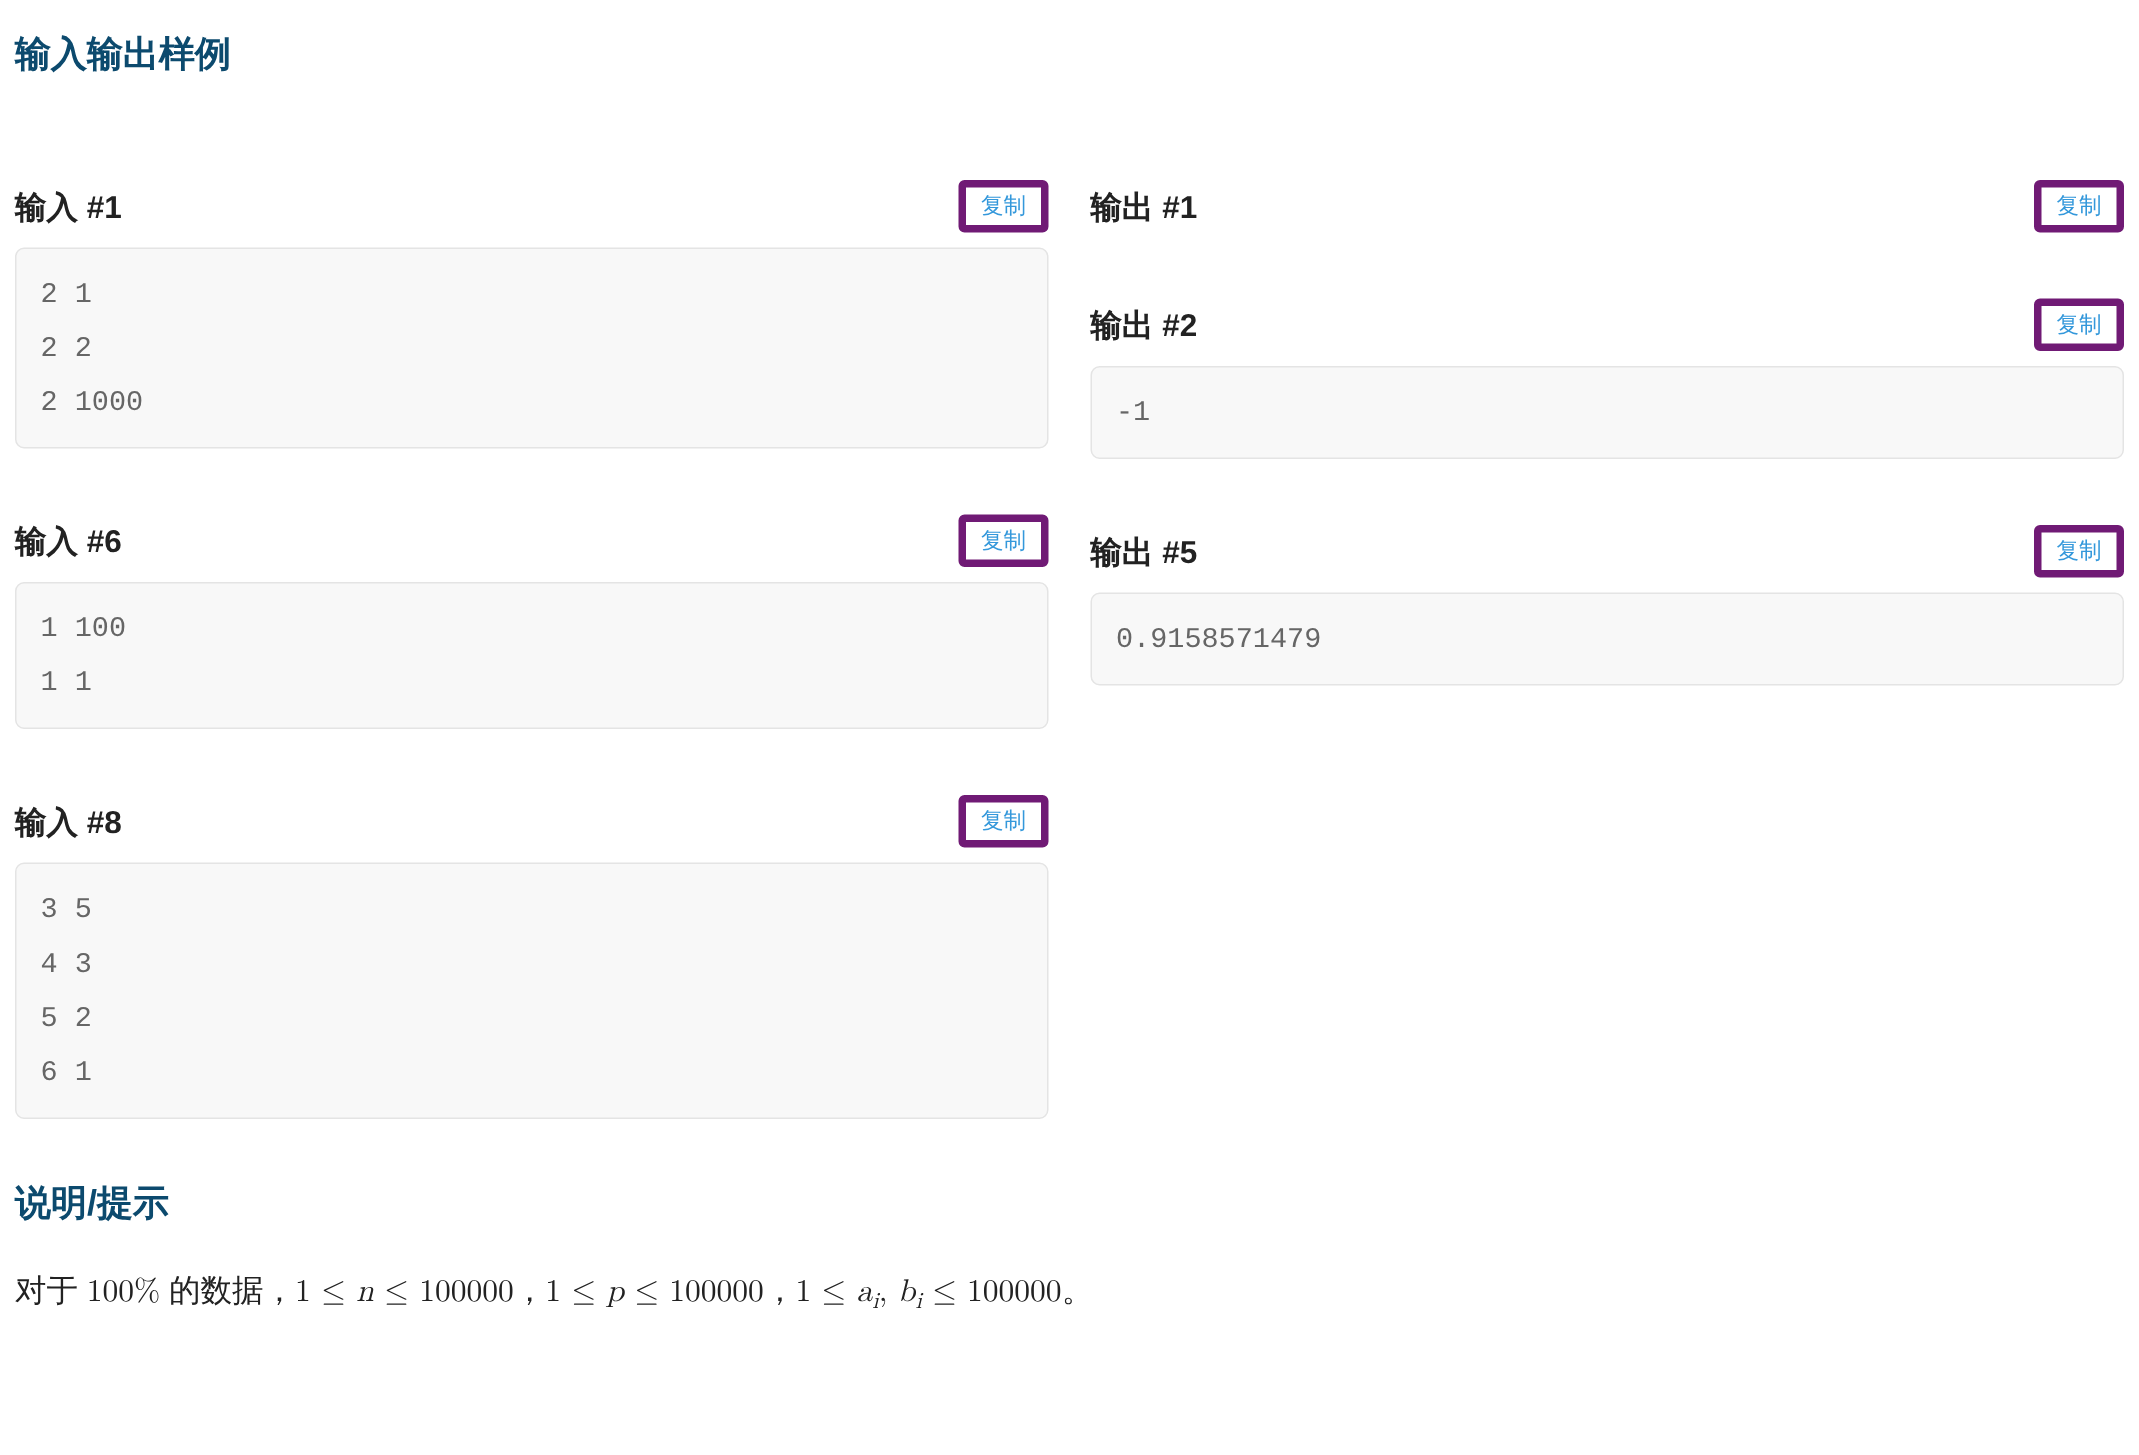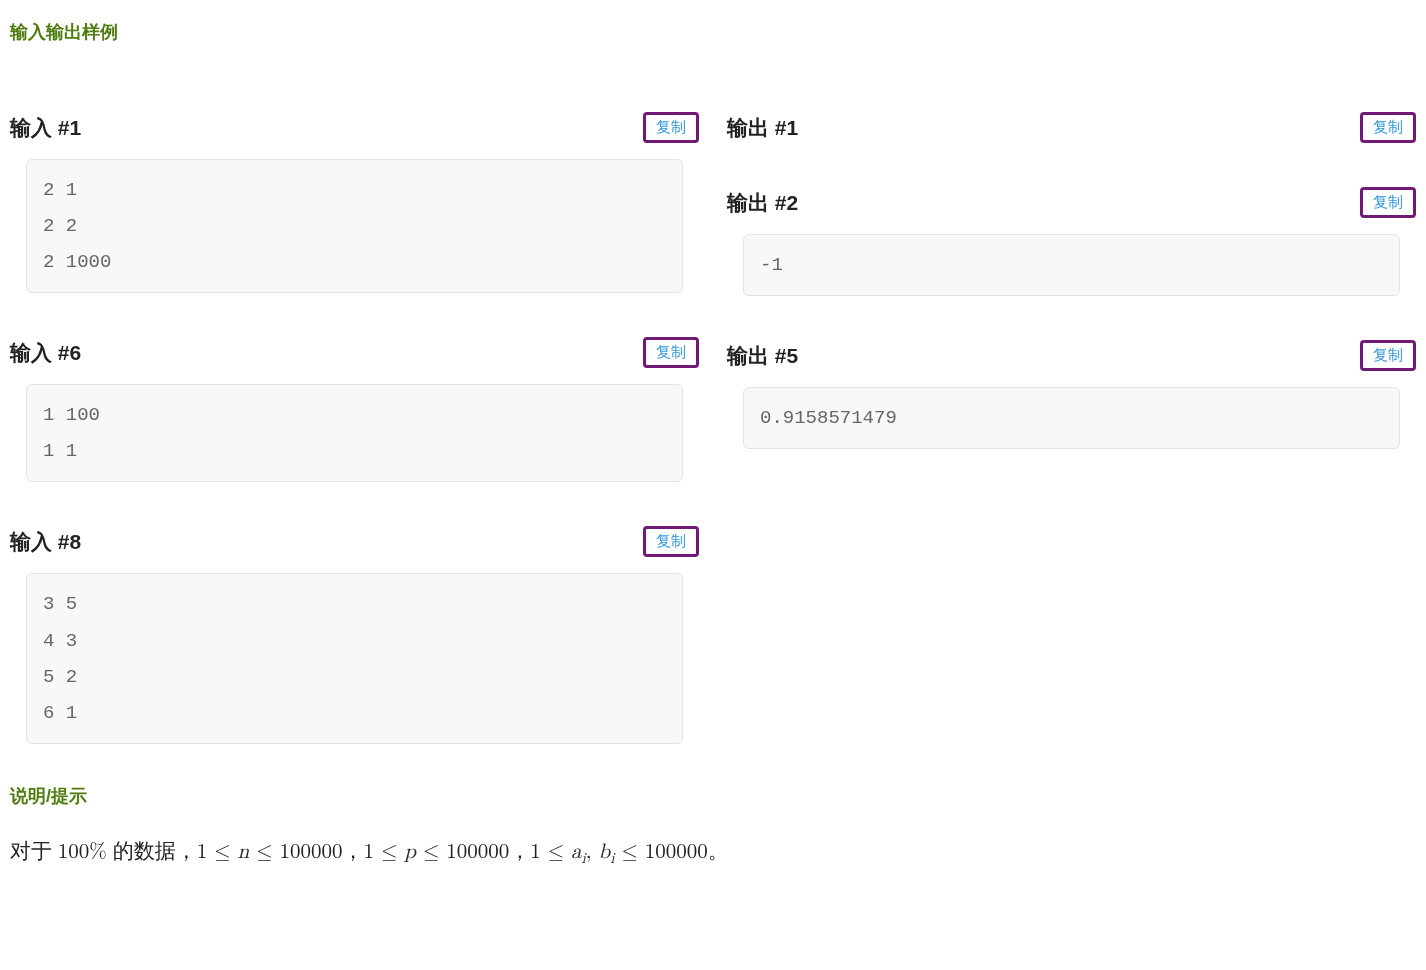--- a/index.html
+++ b/index.html
@@ -5,59 +5,59 @@
   * { box-sizing: border-box; }
   body {
     margin: 0;
     padding: 10px 10px 30px 10px;
     font-family: -apple-system, BlinkMacSystemFont, "Segoe UI", "PingFang SC", "Hiragino Sans GB", "Microsoft YaHei", sans-serif;
     color: #333;
     background: #fff;
     font-size: 16px;
   }
   h2.section-title {
-    font-size: 18px;
+    font-size: 24px;
     font-weight: 700;
     margin: 10px 0 24px 0;
-    color: #4d7c0f;
+    color: #0c4a6e;
   }
   .samples {
     display: flex;
     gap: 28px;
   }
   .col { flex: 1; }
   .sample-block { margin-bottom: 30px; }
   .sample-header {
     display: flex;
     align-items: center;
     justify-content: space-between;
     margin-bottom: 10px;
     margin-top: 44px;
   }
   .sample-title {
     font-size: 21px;
     font-weight: 700;
     color: #222;
   }
   .copy-btn {
-    border: 3px solid #701a75;
+    border: 5px solid #701a75;
     background: #fff;
     color: #3498db;
     border-radius: 4px;
     padding: 3px 10px;
     font-size: 15px;
     cursor: pointer;
     font-family: inherit;
   }
   pre.code {
     background: #f8f8f8;
     border: 1px solid #e4e4e4;
     border-radius: 6px;
     padding: 12px 16px;
-    margin: 16px;
+    margin: 0;
     font-family: "Courier New", Consolas, monospace;
     font-size: 19px;
     line-height: 1.9;
     color: #666;
     white-space: pre-wrap;
     word-break: break-all;
   }
   .hint {
     font-size: 21px;
     line-height: 1.8;

